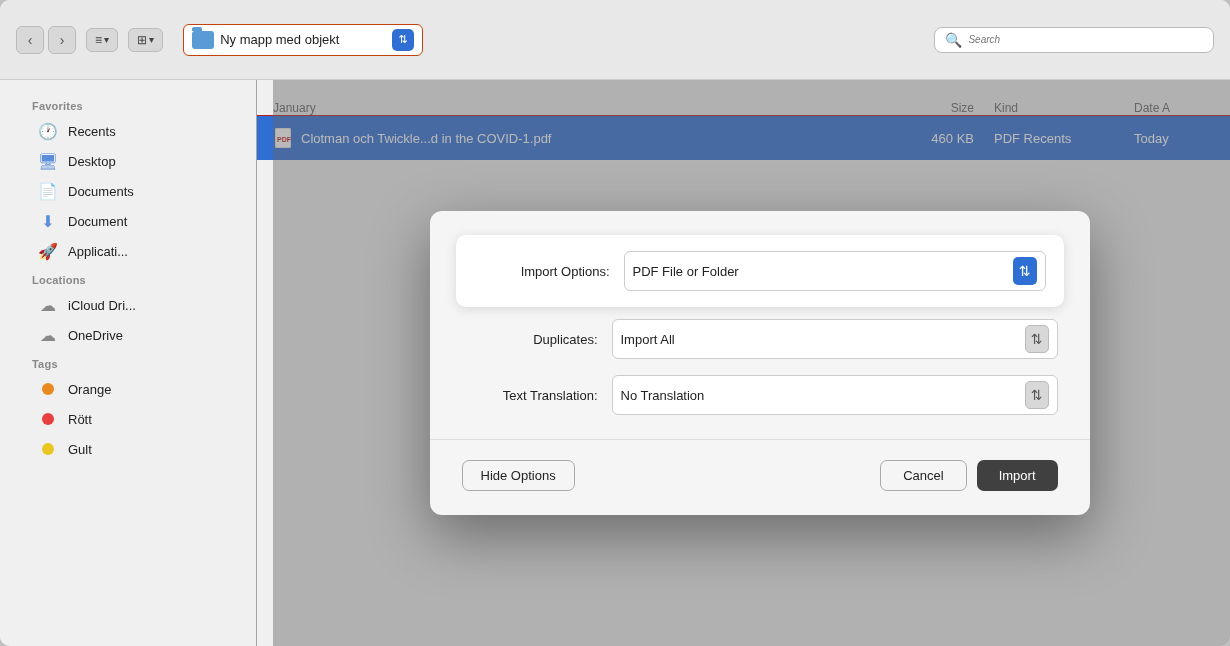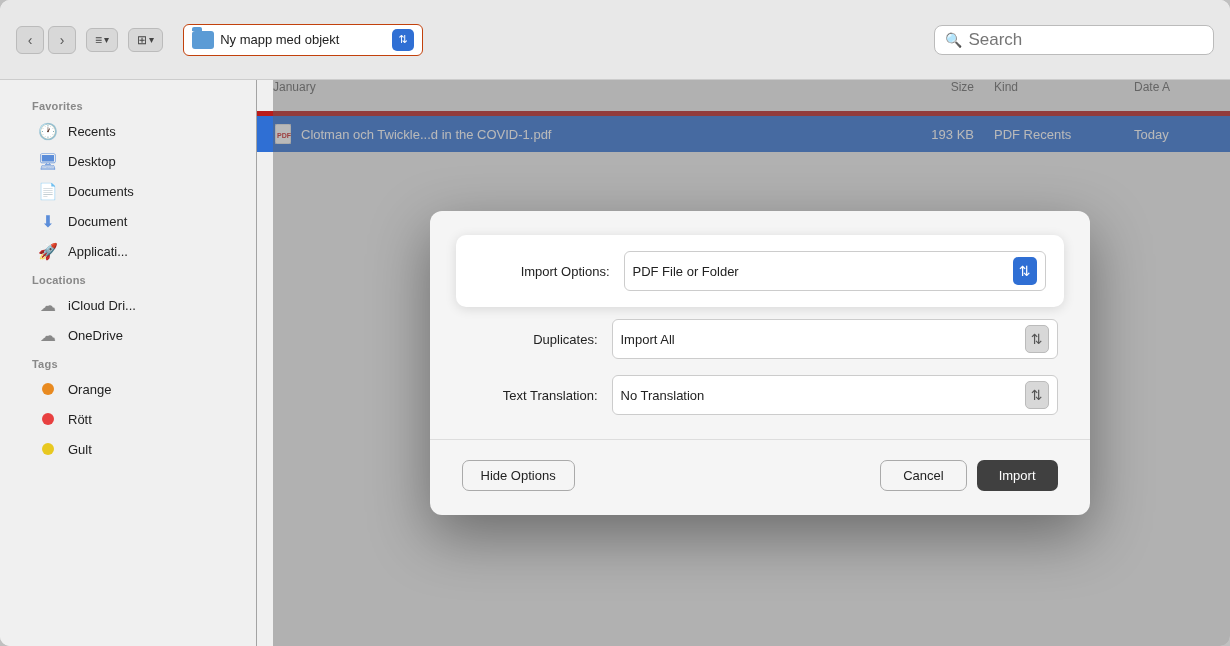--- a/index.html
+++ b/index.html
@@ -130,23 +130,24 @@
 
     .search-icon-svg {
       color: #999;
       font-size: 14px;
     }
 
     .search-input {
       border: none;
       outline: none;
       background: transparent;
-      font-size: 17px;
+      font-size: 10px;
       color: #0f172a;
       width: 100%;
+      font-style: italic;
     }
 
     
     .main-area {
       display: flex;
       flex: 1;
       overflow: hidden;
     }
 
     
@@ -209,24 +210,24 @@
     .file-area {
       flex: 1;
       display: flex;
       flex-direction: column;
       overflow: hidden;
       position: relative;
     }
 
     .file-header {
       display: flex;
-      align-items: flex-start;
+      align-items: flex-end;
       padding: 0 16px;
       height: 36px;
-      border-bottom: 5px solid #b91c1c;
+      border-bottom: 1px solid #b91c1c;
       background: #f0f0f0;
     }
 
     .file-header-col {
       font-size: 12px;
       color: #666;
       font-weight: 500;
     }
 
     .col-name { flex: 1; }
@@ -236,21 +237,21 @@
 
     .file-list {
       flex: 1;
       overflow-y: auto;
     }
 
     .file-row {
       display: flex;
       align-items: center;
       padding: 0 16px;
-      height: 36px;
+      height: 44px;
       cursor: pointer;
       font-size: 13px;
     }
 
     .file-row.selected {
       background: #2f6fd4;
       color: white;
     }
 
     .file-icon {
@@ -500,21 +501,21 @@
 
       <div class="file-list">
         <div class="file-row selected">
           <div class="file-icon">
             <svg width="16" height="20" viewBox="0 0 16 20">
               <rect x="0" y="0" width="16" height="20" rx="2" fill="white" stroke="#ccc"></rect>
               <text x="2" y="14" font-size="7" fill="#cc2222" font-weight="bold">PDF</text>
             </svg>
           </div>
           <div class="file-name">Clotman och Twickle...d in the COVID-1.pdf</div>
-          <div class="file-size">193 KB</div>
+          <div class="file-size">460 KB</div>
           <div class="file-kind">PDF Recents</div>
           <div class="file-date">Today</div>
         </div>
       </div>
 
       <div class="overlay">
         <div class="dialog">
 
           <div class="import-options-highlight">
             <div class="dialog-row">

